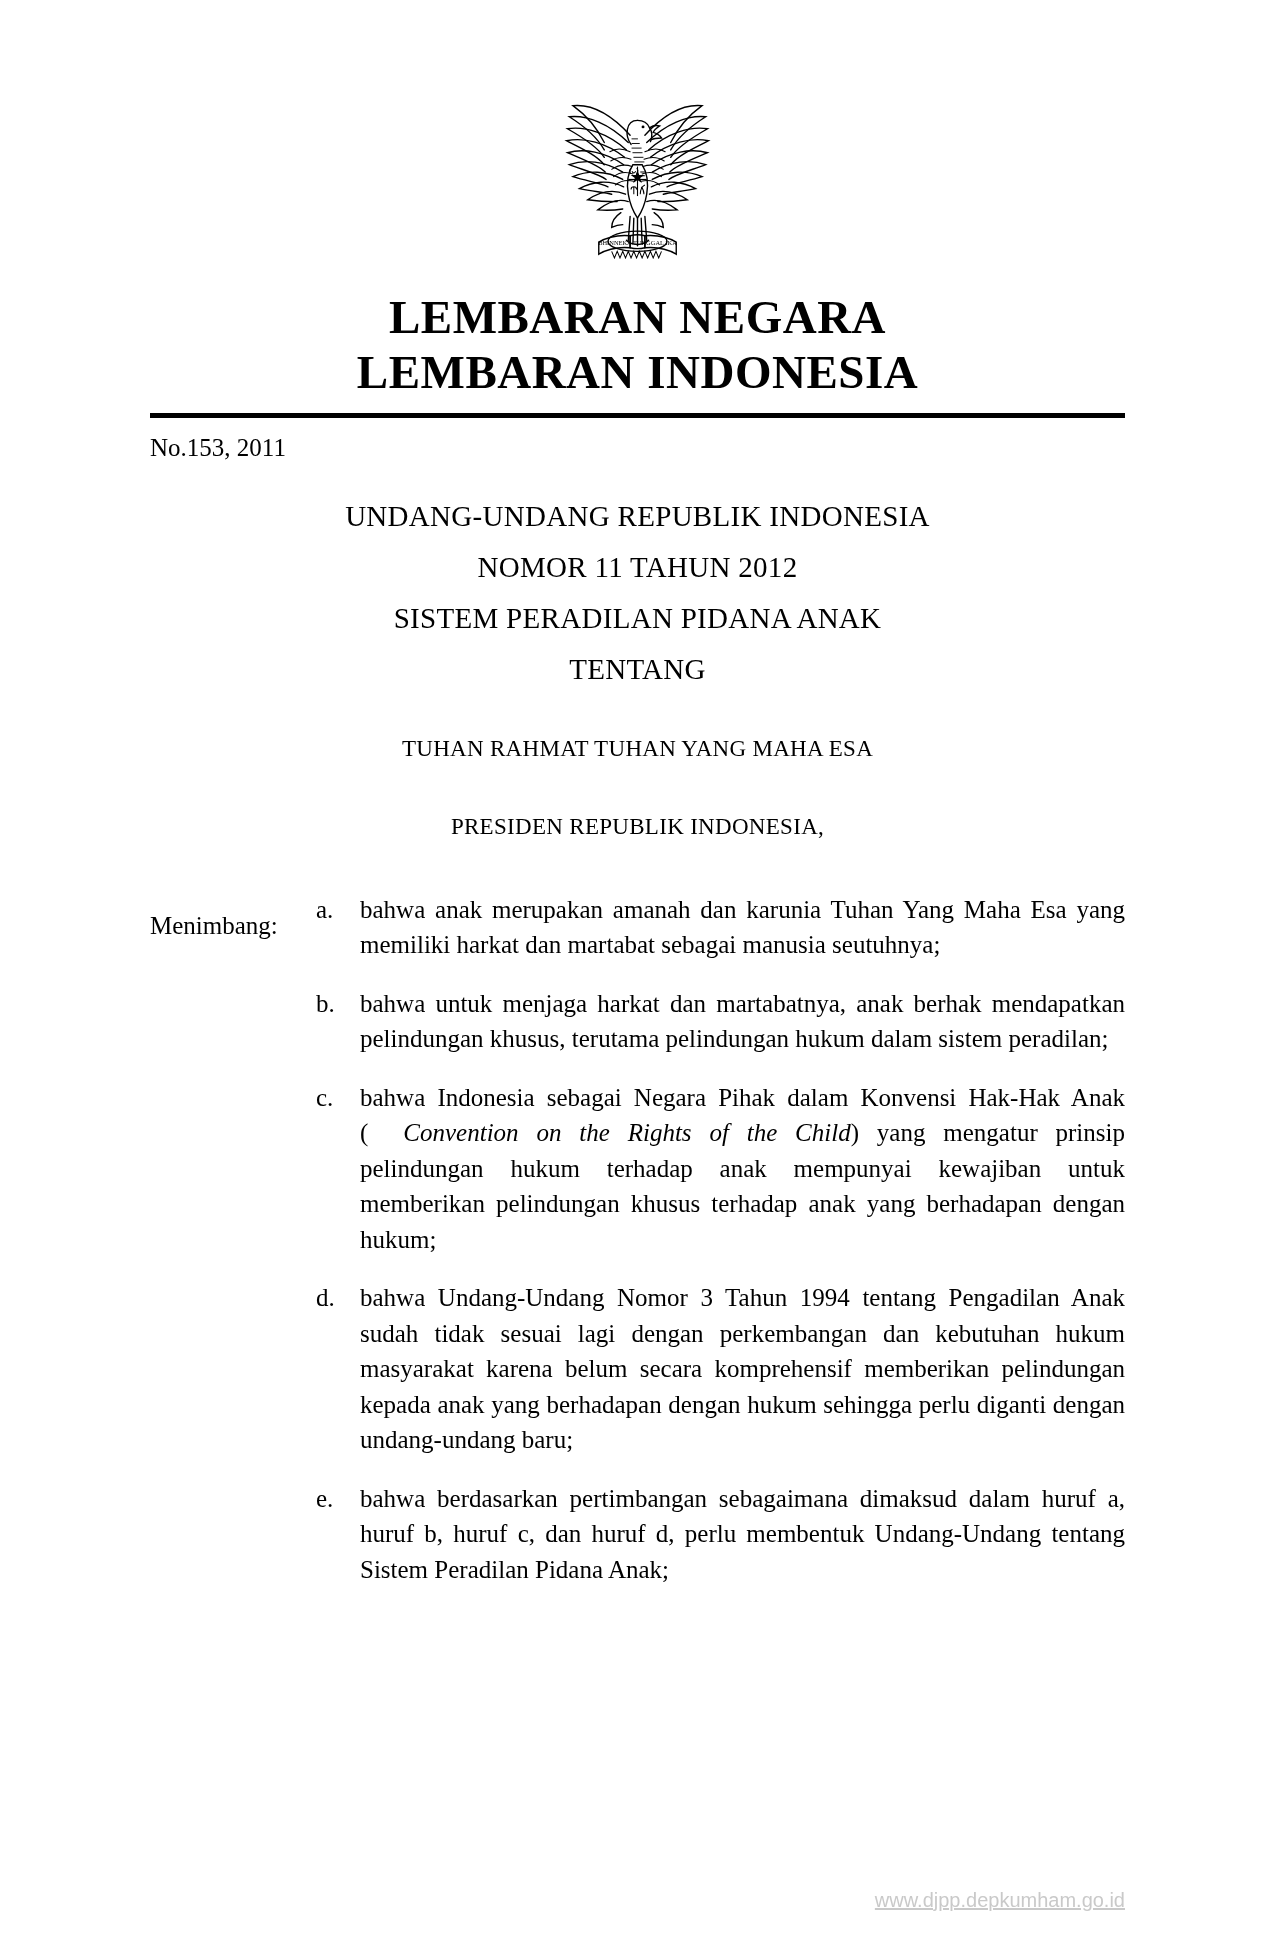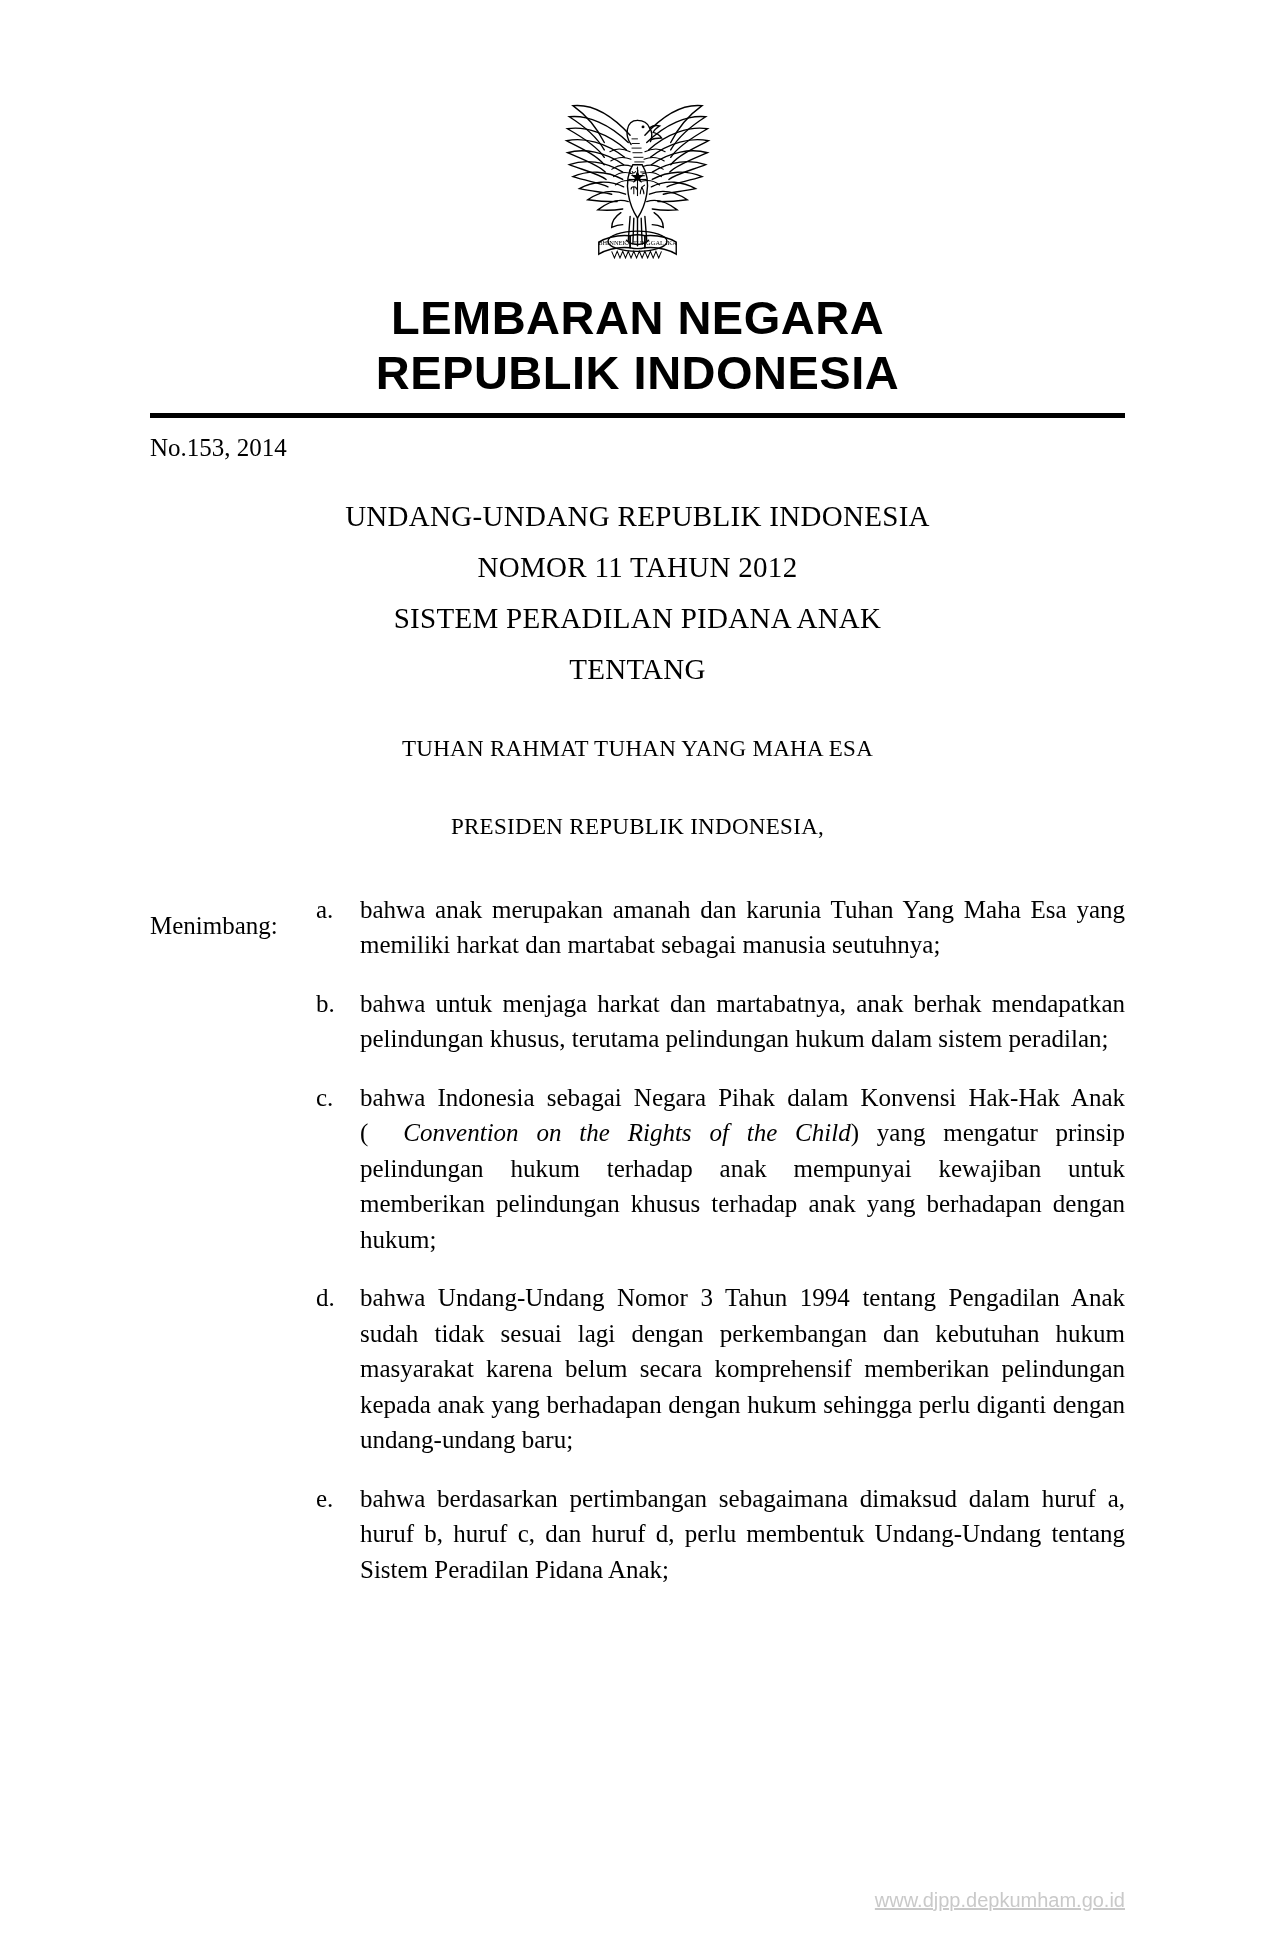--- a/index.html
+++ b/index.html
@@ -36,21 +36,21 @@
     height: 190px;
     display: block;
   }
 
   
   .masthead {
     margin-top: 22px;
     text-align: center;
   }
   .masthead-line {
-    font-family: Liberation Sans, sans-serif;
+    font-family: Liberation Serif, serif;
     font-weight: bold;
     font-size: 47px;
     line-height: 1.18;
     letter-spacing: 0.5px;
   }
   .masthead-rule {
     border: 0;
     border-top: 5px solid #000;
     margin: 12px 0 0 0;
     width: 100%;
@@ -224,25 +224,25 @@
       <text x="100" y="181" font-family="Liberation Serif, serif" font-size="7" text-anchor="middle" fill="#000">BHINNEKA TUNGGAL IKA</text>
 
       <g stroke="#000" stroke-width="1.1" fill="none">
         <path d="M72 188 l3 7 l3 -7 l3 7 l3 -7 l3 7 l3 -7 l3 7 l3 -7 l3 7 l3 -7 l3 7 l3 -7 l3 7 l3 -7 l3 7 l3 -7 l3 7 l3 -7"></path>
       </g>
     </svg>
   </div>
 
   <div class="masthead">
     <div class="masthead-line">LEMBARAN NEGARA</div>
-    <div class="masthead-line">REPUBLIK INDONESIA</div>
+    <div class="masthead-line">LEMBARAN INDONESIA</div>
     <hr class="masthead-rule">
   </div>
 
-  <div class="gazette-no">No.153, 2014</div>
+  <div class="gazette-no">No.153, 2011</div>
 
   <div class="title-block">
     <div class="title-line">UNDANG-UNDANG REPUBLIK INDONESIA</div>
     <div class="title-line">NOMOR 11 TAHUN 2012</div>
     <div class="title-line">SISTEM PERADILAN PIDANA ANAK</div>
     <div class="title-line">TENTANG</div>
   </div>
 
   <div class="invocation">TUHAN RAHMAT TUHAN YANG MAHA ESA</div>
 

